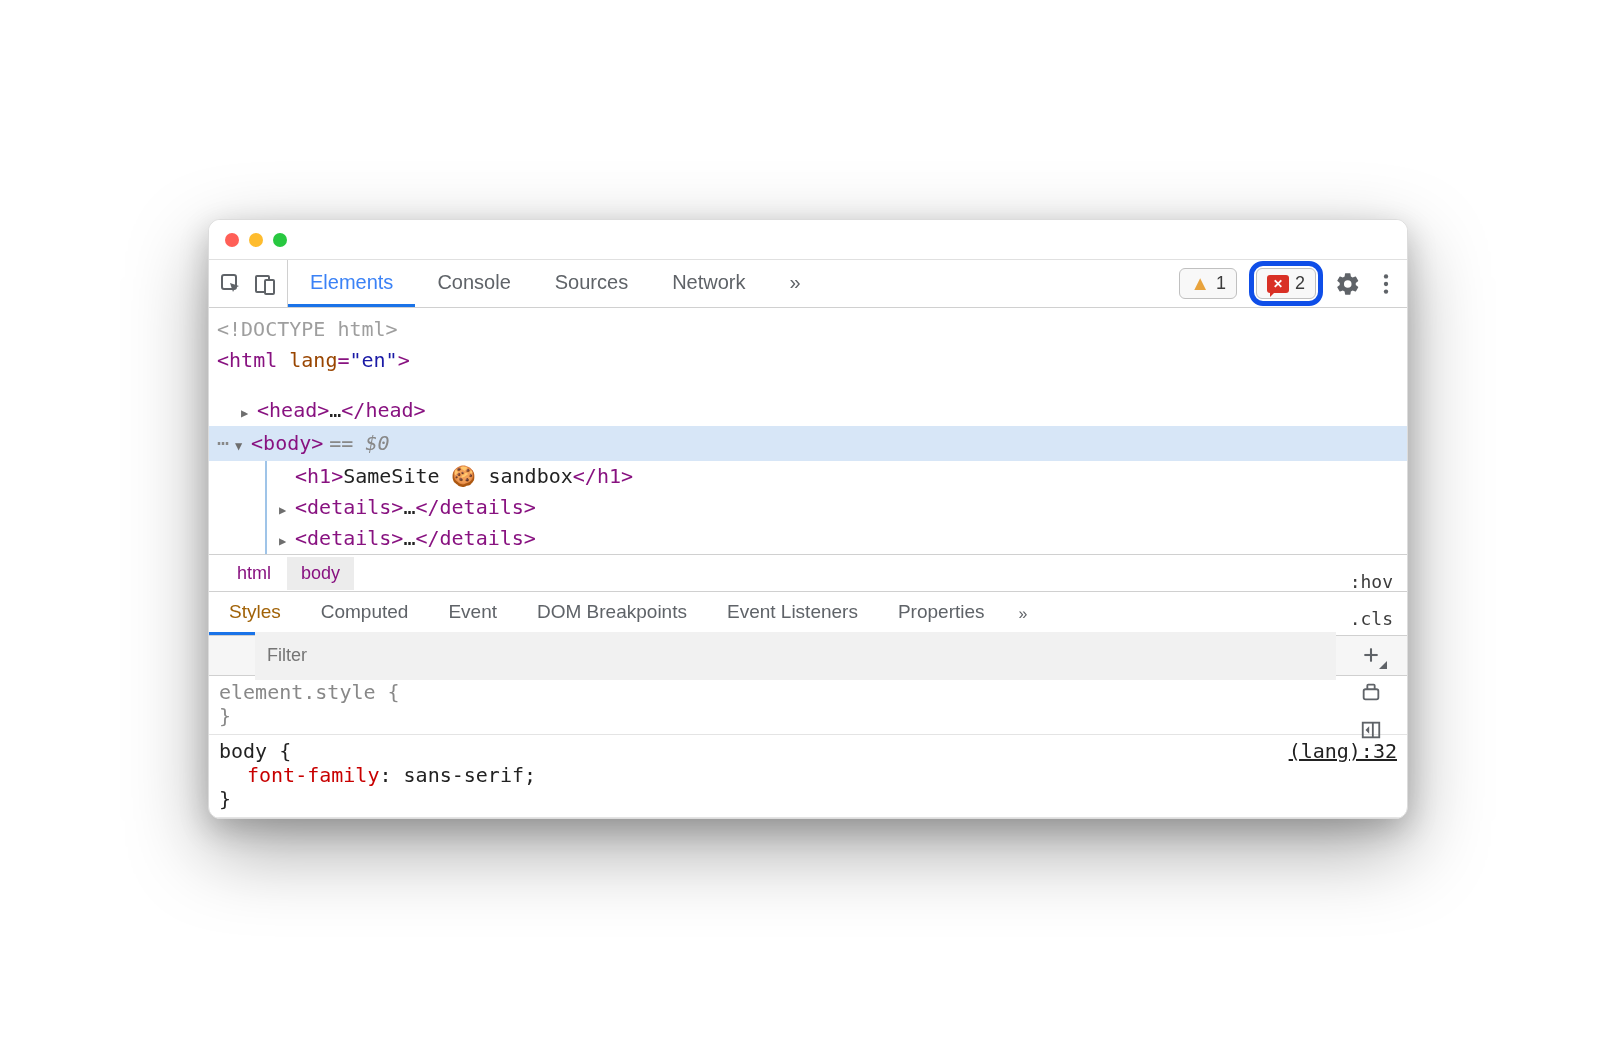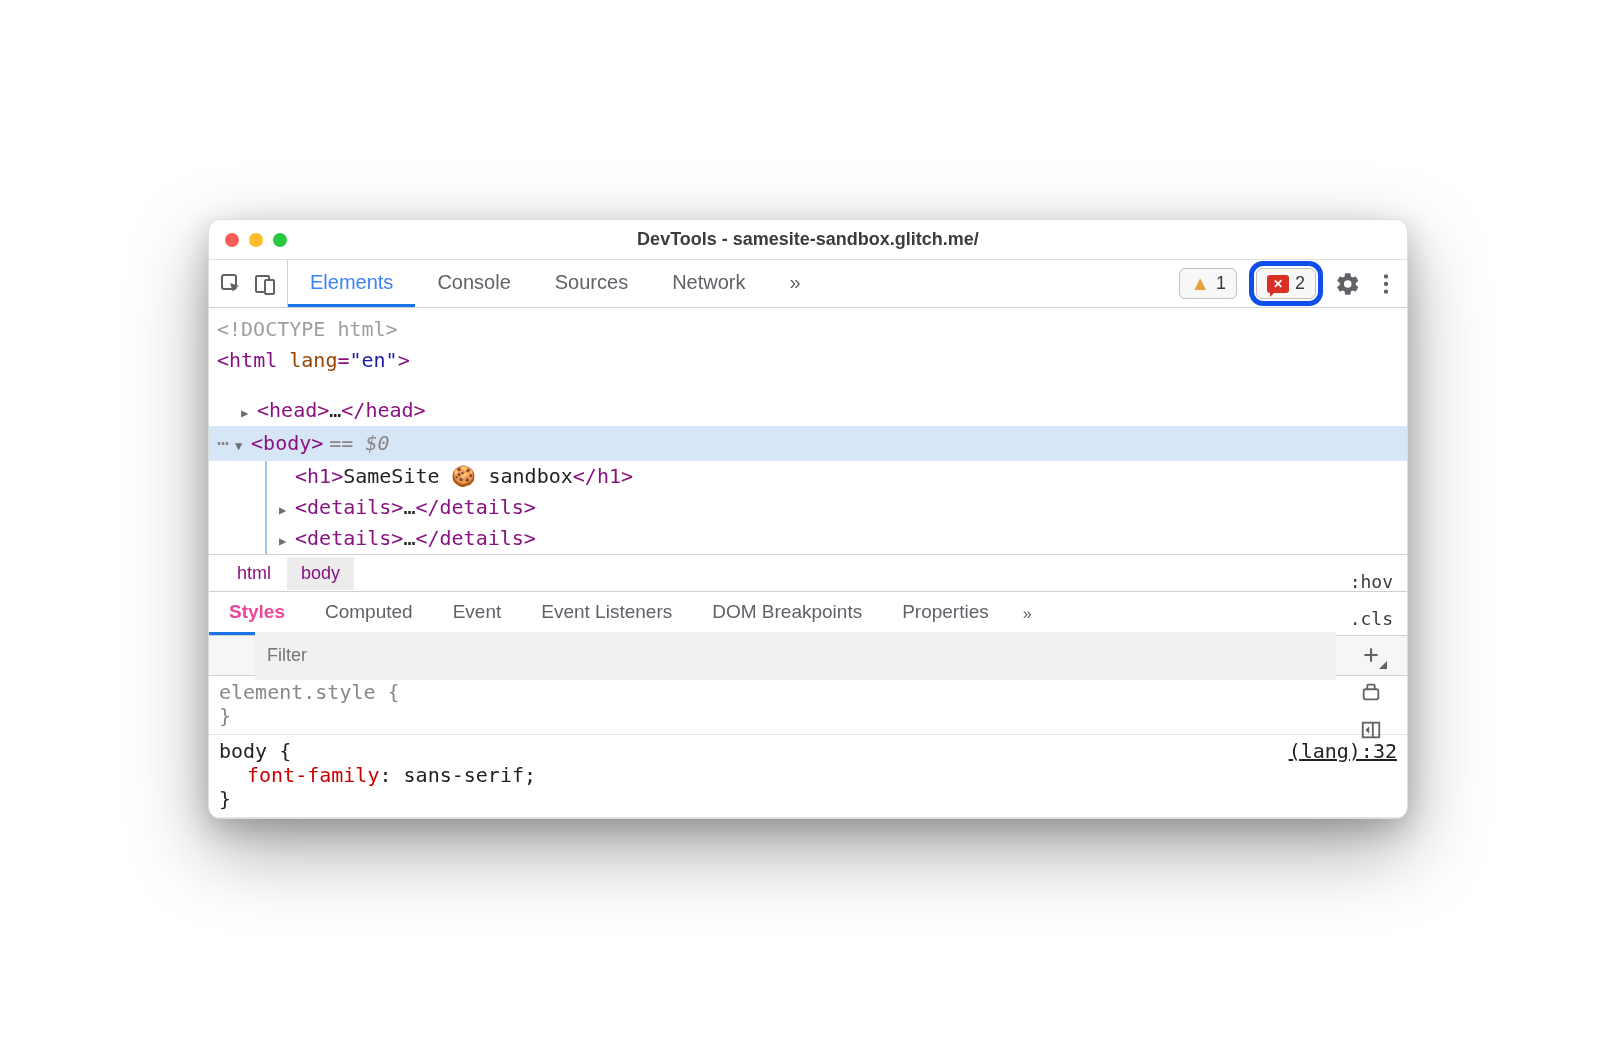--- a/index.html
+++ b/index.html
@@ -120,21 +120,21 @@
   display:flex; align-items:center; height:38px;
   border-top:1px solid #d0d0d0; border-bottom:1px solid #d0d0d0;
   font-size:18px; color:#881280; padding-left:14px; gap:2px;
 }
 .bc-item { padding:6px 14px; }
 .bc-item.sel { background:#ececec; color:#881280;}
 .styles-tabs {
   display:flex; height:44px; align-items:center; border-bottom:1px solid #d0d0d0;
 }
 .stab { padding:0 20px; font-size:19px; color:#5f6368; height:100%; display:flex; align-items:center; border-bottom:3px solid transparent;}
-.stab.active { color:#ec4899; border-bottom-color:#1a73e8; font-weight:700;}
+.stab.active { color:#a16207; border-bottom-color:#1a73e8; font-weight:400;}
 .stab-more { padding:0 14px; color:#5f6368;}
 .filter-row {
   display:flex; align-items:center; height:40px; border-bottom:1px solid #d0d0d0;
   background:#f6f6f6;
 }
 .filter-input {
   flex:1; background:#f1f1f1; border:none; padding:24px 12px; font-size:18px; color:#404040;
   outline:none; height:100%;margin-left:46px;
 }
 .filter-controls { display:flex; align-items:center; gap:16px; padding:0 14px; font-family: ui-monospace,Menlo,monospace; font-size:18px; color:#3c3c3c;flex-direction:column;}
@@ -154,21 +154,20 @@
 <body>
 
 <div class="window">
 
   <div class="titlebar">
     <div class="traffic-lights">
       <div class="tl red"></div>
       <div class="tl yellow"></div>
       <div class="tl green"></div>
     </div>
-    <div class="title">DevTools - samesite-sandbox.glitch.me/</div>
   </div>
 
   <div class="toolbar">
     <div class="toolbar-left">
       <span class="icn">
         <svg width="24" height="24" viewBox="0 0 24 24" fill="none" stroke="#5f6368" stroke-width="2">
             <rect x="3" y="3" width="14" height="14" rx="2"></rect>
             <path d="M11 11 L20 14 L16 16 L14 20 Z" fill="#5f6368" stroke="none"></path>
           </svg>
       </span>
@@ -243,22 +242,22 @@
 
   <div class="breadcrumb">
     <span class="bc-item">html</span>
     <span class="bc-item sel">body</span>
   </div>
 
   <div class="styles-tabs">
     <div class="stab active">Styles</div>
     <div class="stab">Computed</div>
     <div class="stab">Event</div>
+    <div class="stab">DOM Breakpoints</div>
     <div class="stab">Event Listeners</div>
-    <div class="stab">DOM Breakpoints</div>
     <div class="stab">Properties</div>
     <div class="stab-more">»</div>
   </div>
 
   <div class="filter-row">
     <input class="filter-input" placeholder="Filter" style="">
     <div class="filter-controls">
       <span class="ci">:hov</span>
       <span class="ci">.cls</span>
       <span class="ci plus-wrap">

